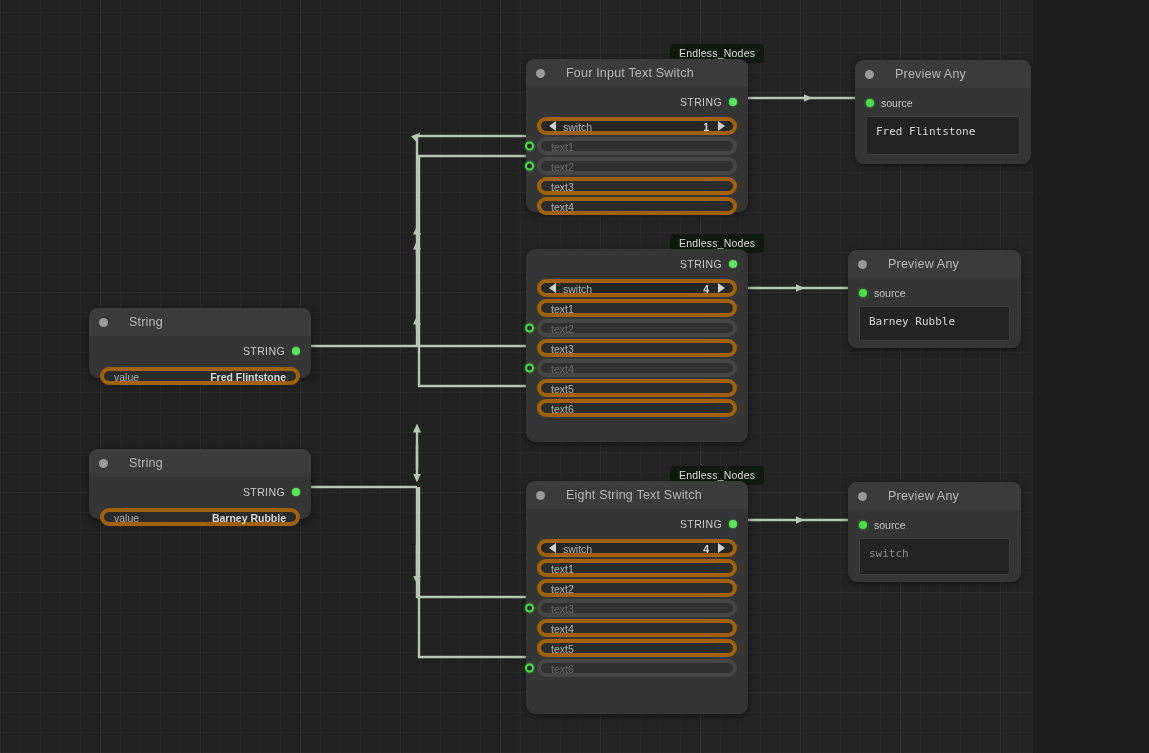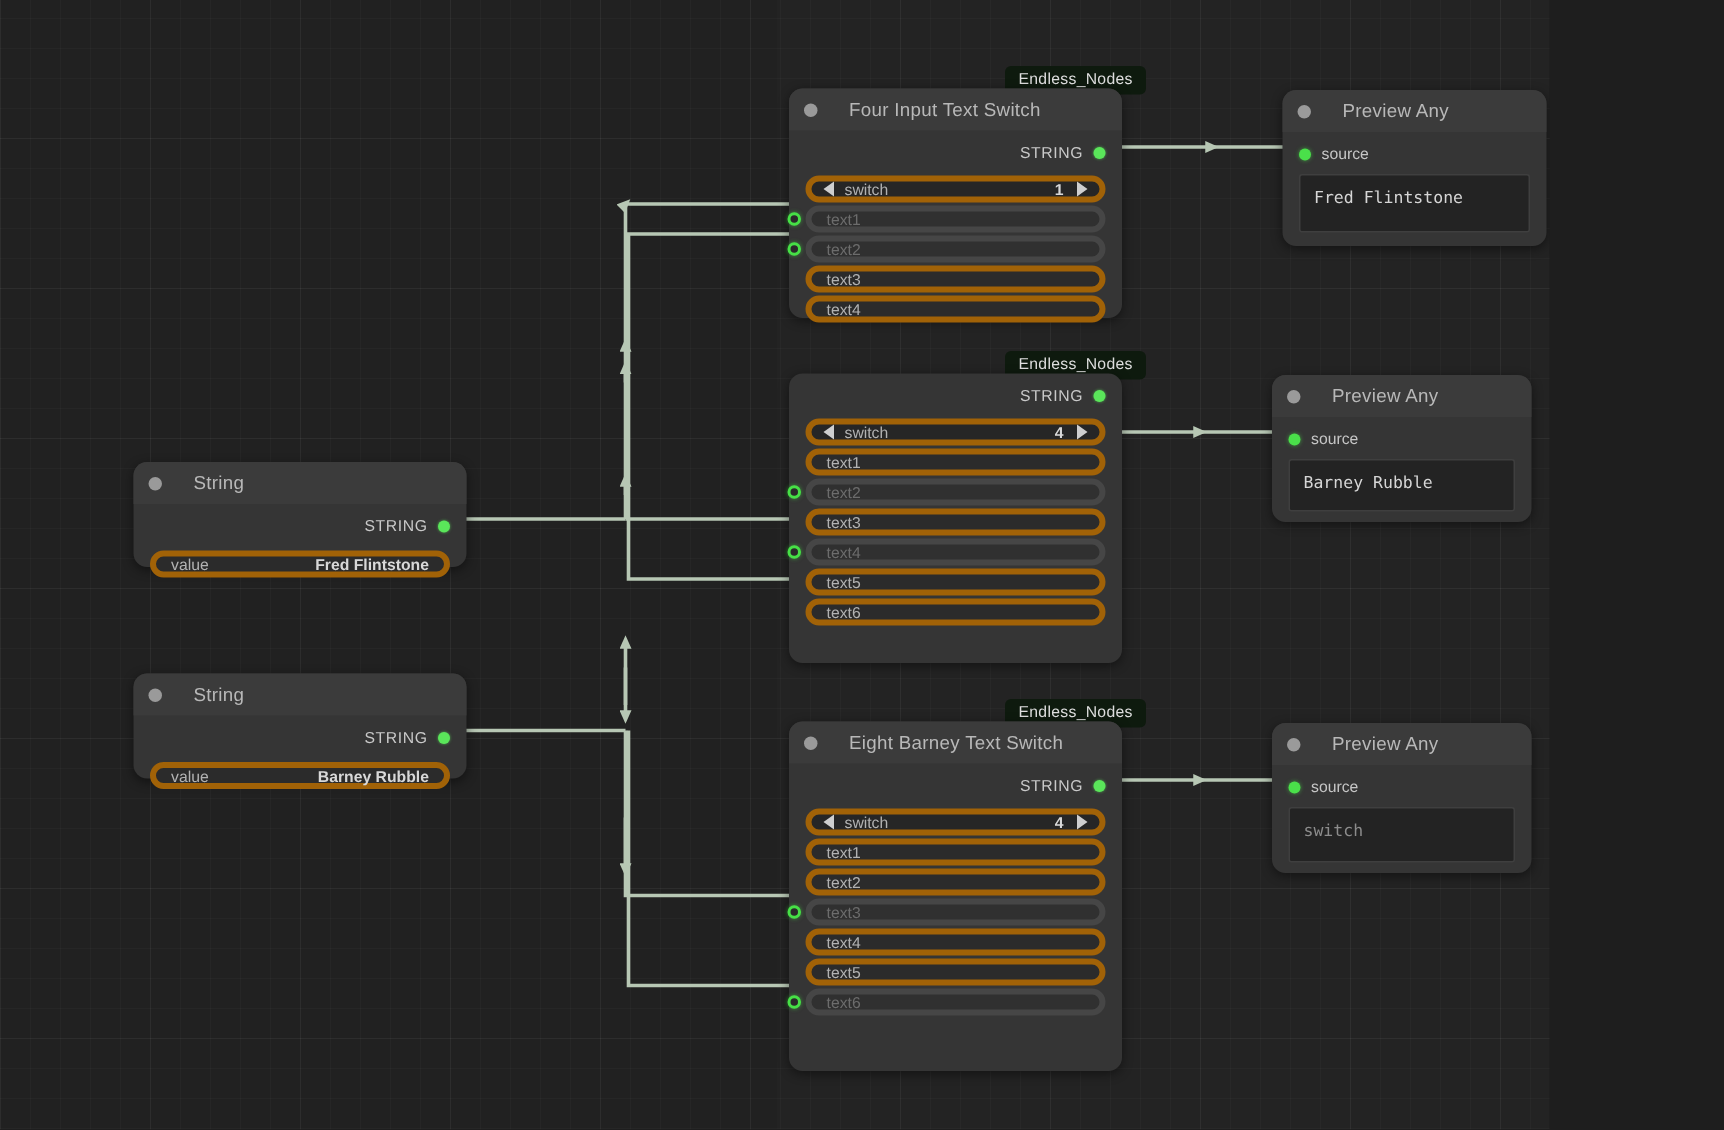--- a/index.html
+++ b/index.html
@@ -318,21 +318,21 @@
       </div>
       <div class="widget">
         <span class="widget-name">text6</span>
       </div>
     </div>
   </div>
 
   <div class="node" style="left:526px; top:481px; width:222px; height:233px;">
     <div class="node-header">
       <span class="node-dot"></span>
-      <span class="node-title">Eight Barney Text Switch</span>
+      <span class="node-title">Eight String Text Switch</span>
     </div>
     <div class="node-body">
       <div class="out-row">
         <span class="out-label">STRING</span>
         <span class="dot-out"></span>
       </div>
       <div class="widget combo" style="margin-top:5px;">
         <span class="arrow-l"></span>
         <span class="widget-name">switch</span>
         <span class="widget-val" style="padding-right:24px;">4</span>

